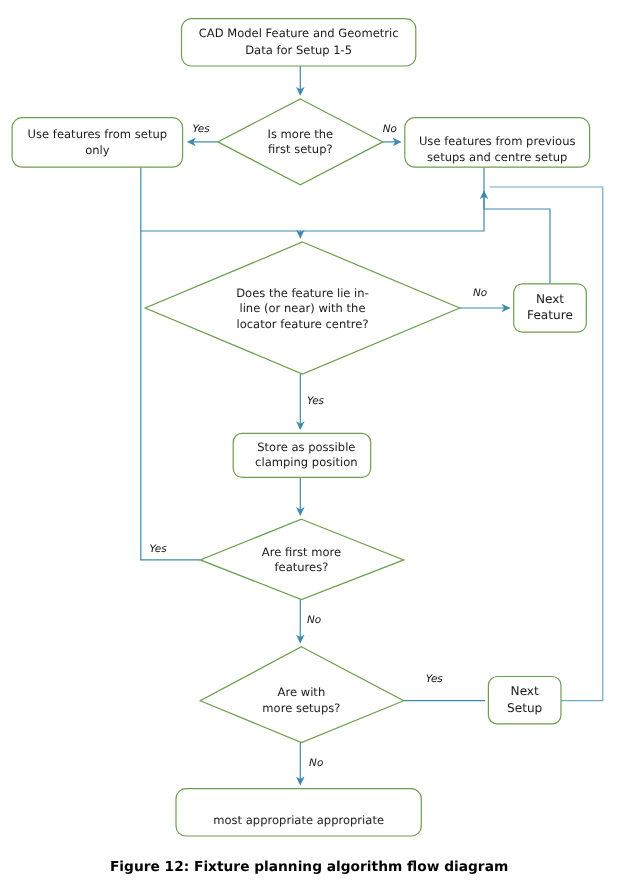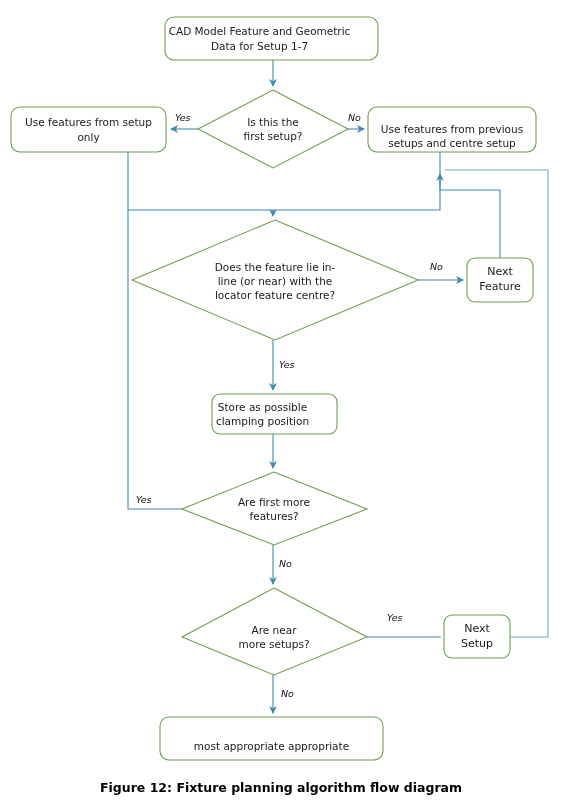--- a/index.html
+++ b/index.html
@@ -76,30 +76,30 @@
     <polygon points="275,220 418,280 275,340 132,280"></polygon>
     <rect x="467" y="258" width="66" height="44" rx="8" ry="8"></rect>
     <rect x="212" y="394" width="125" height="40" rx="8" ry="8"></rect>
     <polygon points="274,472 367,509 274,545 182,509"></polygon>
     <polygon points="274,588 367,637 274,675 182,637"></polygon>
     <rect x="444" y="615" width="66" height="43" rx="8" ry="8"></rect>
     <rect x="160" y="717" width="223" height="43" rx="9" ry="9"></rect>
   </g>
 </svg>
 
-<div class="node-label box-label" style="left:156px;top:17px;width:207px;height:43px;">
+<div class="node-label box-label" style="left:168px;top:17px;width:207px;height:43px;">
   <span>
     <span>CAD Model Feature and Geometric</span><br>
-    <span>Data for Setup 1-7</span>
+    <span>Data for Setup 1-5</span>
   </span>
 </div>
 
 <div class="node-label diamond-label" style="left:213px;top:106px;width:120px;height:46px;">
   <span>
-    <span>Is this the</span><br>
+    <span>Is more the</span><br>
     <span>first setup?</span>
   </span>
 </div>
 
 <div class="node-label box-label" style="left:14px;top:107px;width:149px;height:45px;">
   <span>
     <span>Use features from setup</span><br>
     <span>only</span>
   </span>
 </div>
@@ -119,37 +119,37 @@
   </span>
 </div>
 
 <div class="node-label small-box-label" style="left:467px;top:258px;width:66px;height:44px;">
   <span>
     <span>Next</span><br>
     <span>Feature</span>
   </span>
 </div>
 
-<div class="node-label box-label" style="left:200px;top:394px;width:125px;height:40px;">
+<div class="node-label box-label" style="left:216px;top:394px;width:125px;height:40px;">
   <span>
     <span>Store as possible</span><br>
     <span>clamping position</span>
   </span>
 </div>
 
 <div class="node-label diamond-label" style="left:209px;top:486px;width:130px;height:46px;">
   <span>
     <span>Are first more</span><br>
     <span>features?</span>
   </span>
 </div>
 
 <div class="node-label diamond-label" style="left:209px;top:614px;width:130px;height:46px;">
   <span>
-    <span>Are near</span><br>
+    <span>Are with</span><br>
     <span>more setups?</span>
   </span>
 </div>
 
 <div class="node-label small-box-label" style="left:444px;top:615px;width:66px;height:43px;">
   <span>
     <span>Next</span><br>
     <span>Setup</span>
   </span>
 </div>

